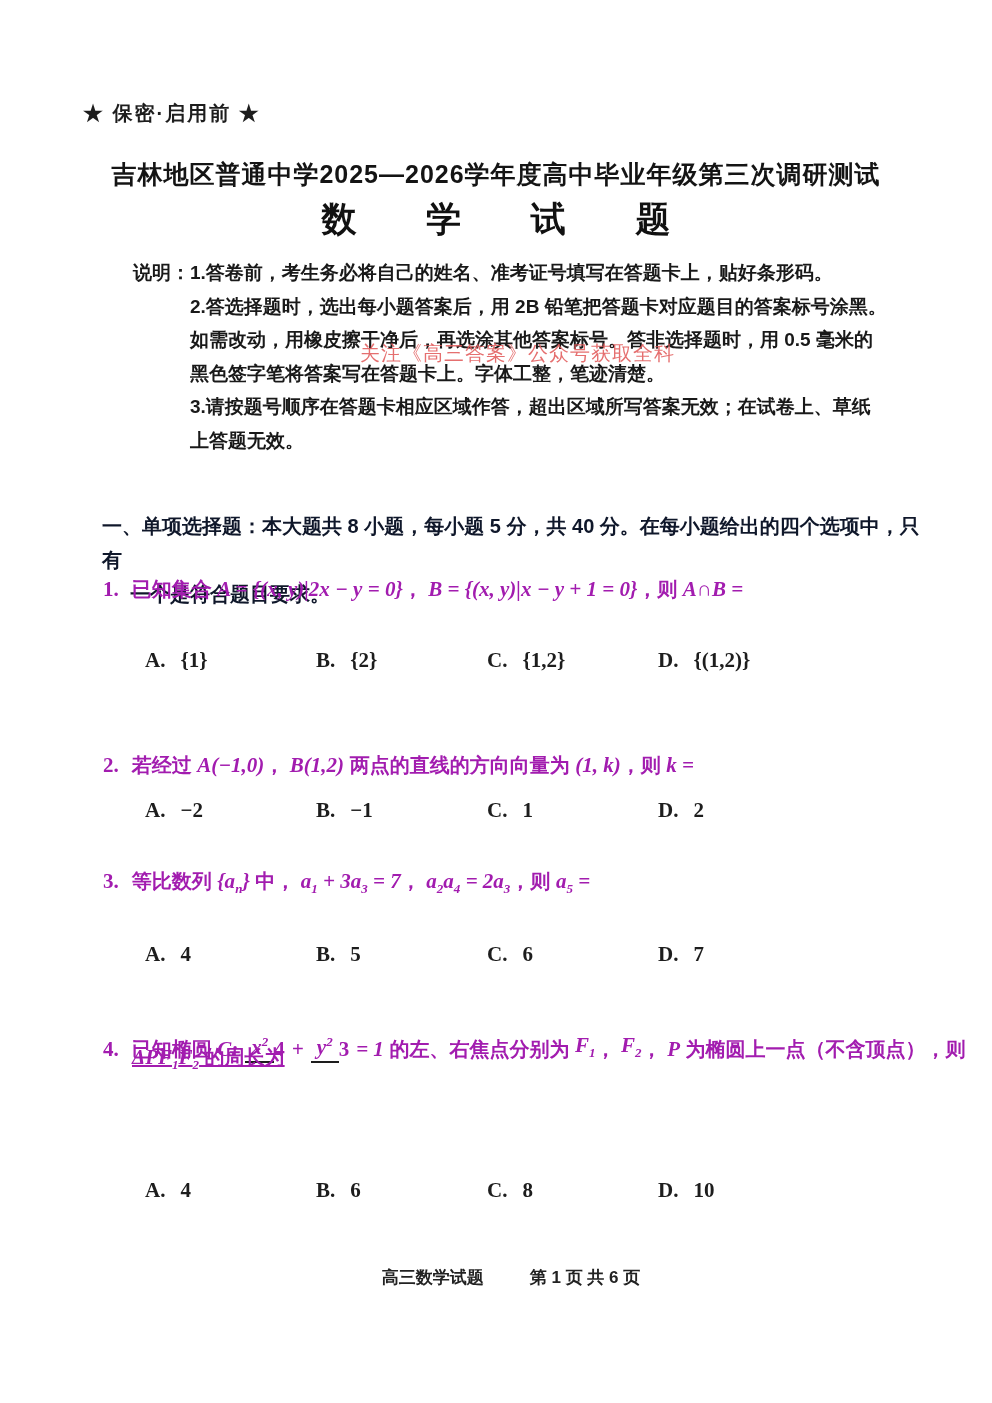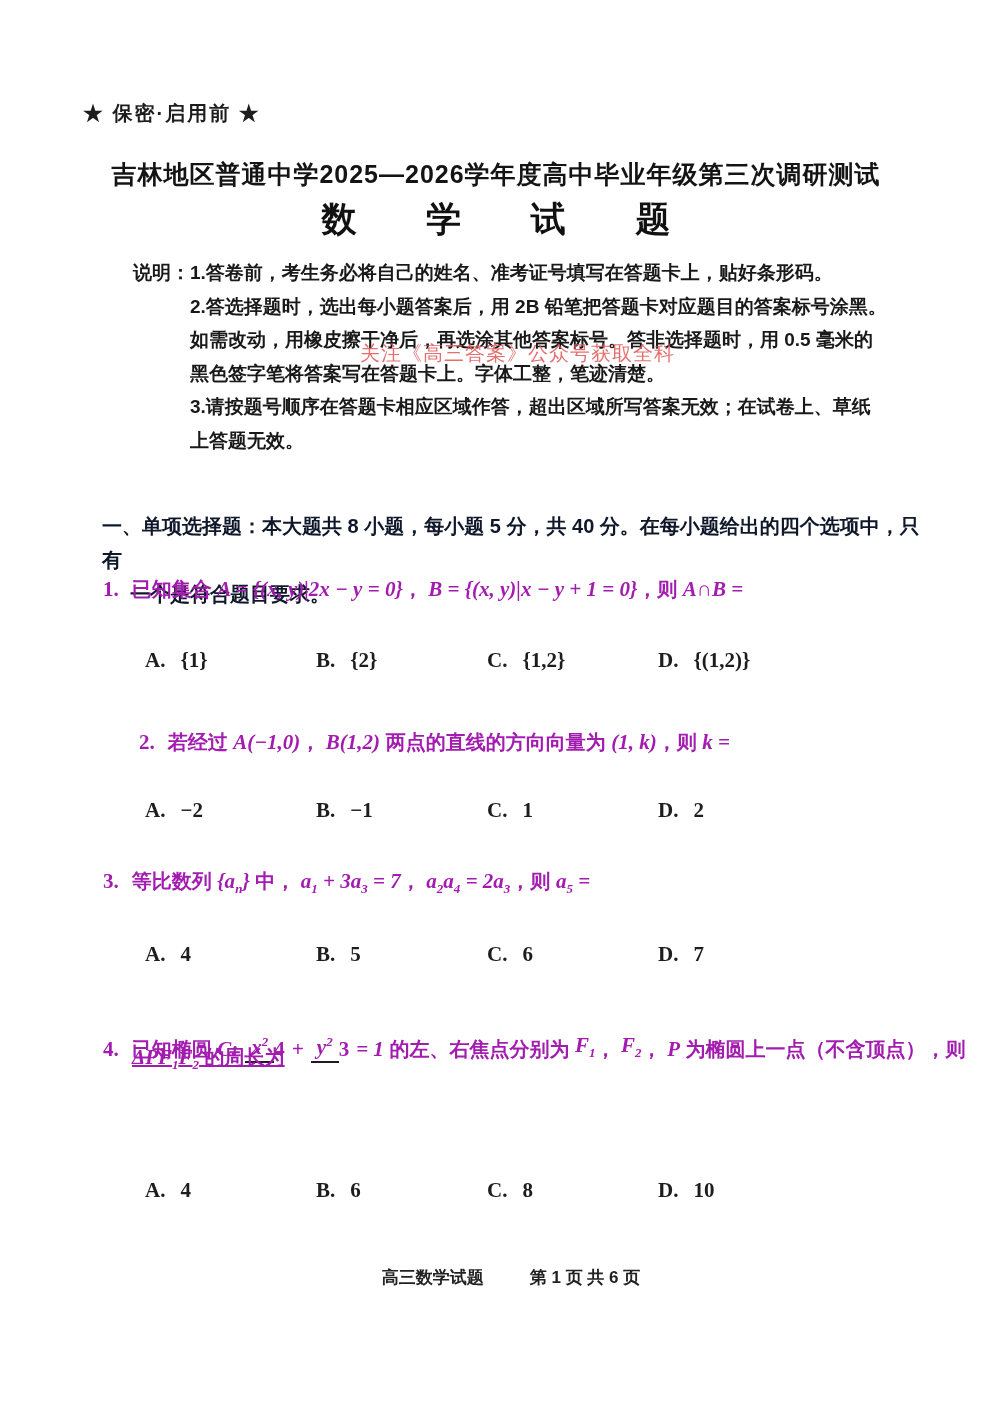--- a/index.html
+++ b/index.html
@@ -61,21 +61,21 @@
     font-style:italic;font-weight:700;font-size:21px;
   }
   sub,sup{font-size:62%;font-style:italic;}
   .qno{
     font-family:"Liberation Serif", serif;
     font-style:normal;font-weight:700;font-size:21px;
     margin-right:13px;
   }
 
   .q1{left:103px;top:574px;}
-  .q2{left:103px;top:727px;margin-left:36px;}
+  .q2{left:103px;top:750px;}
   .q3{left:103px;top:866px;}
 
   .options{
     left:145px;top:0;display:flex;
     font-size:20px;
   }
   .opt{width:171px;display:flex;align-items:baseline;}
   .opt:last-child{width:auto;}
   .opt-label{
     font-family:"Liberation Serif", serif;font-weight:700;font-size:21px;

